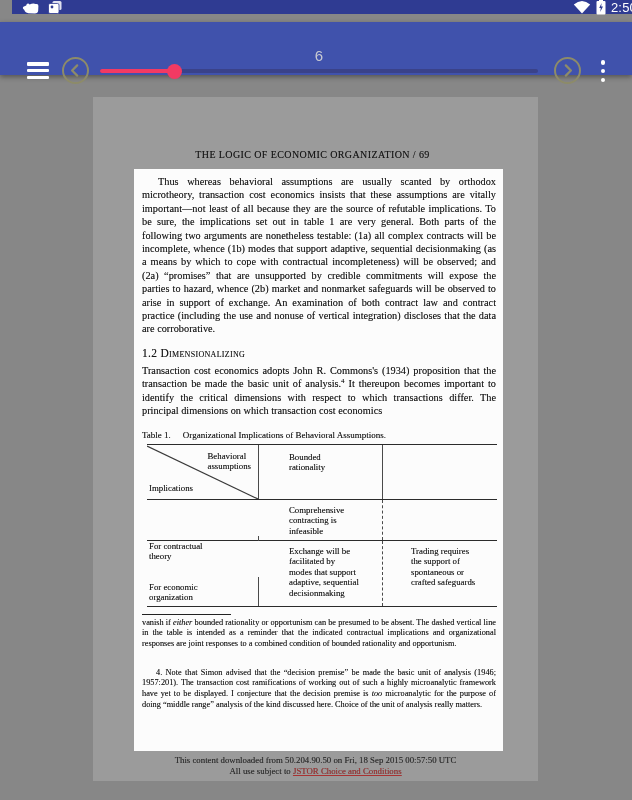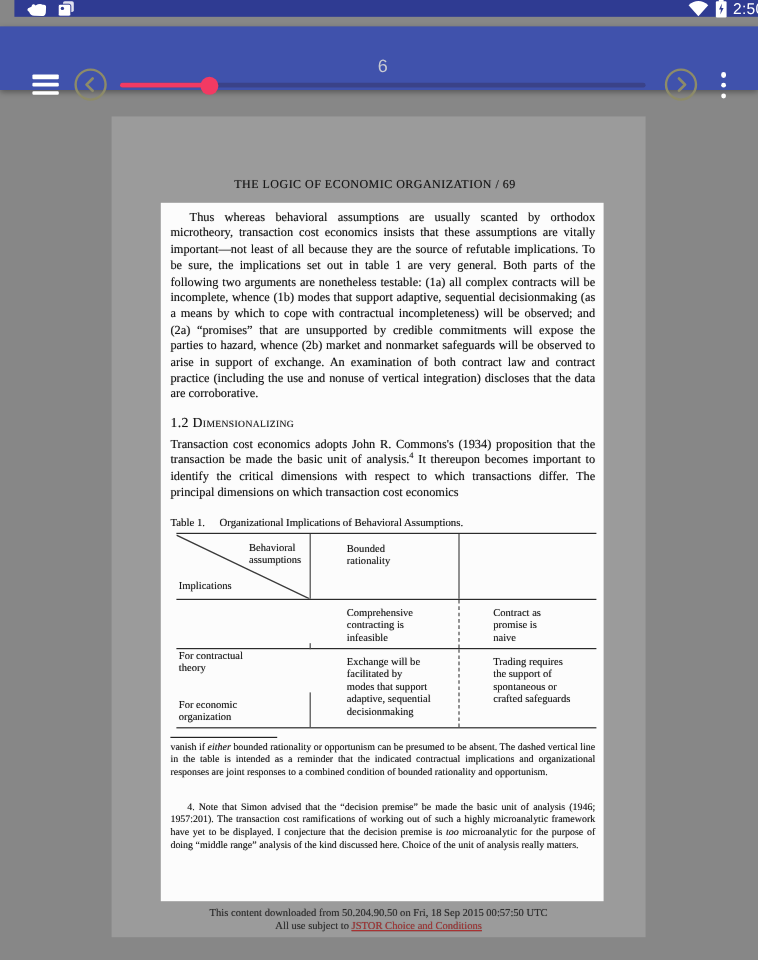--- a/index.html
+++ b/index.html
@@ -173,23 +173,20 @@
           <div class="c2 vsolid head-c2 cell-pre">Bounded
 rationality</div>
         </div>
 
         <div class="ot-row ot-r1">
           <div class="c1 vsolid body-c1 cell-pre">For contractual
 theory</div>
           <div class="c2 vdash body-c2 cell-pre">Comprehensive
 contracting is
 infeasible</div>
-          <div class="c3 body-c3 cell-pre">Contract as
-promise is
-naive</div>
         </div>
 
         <div class="ot-row ot-r2">
           <div class="c1 vsolid body-c1 cell-pre">For economic
 organization</div>
           <div class="c2 vdash body-c2 cell-pre">Exchange will be
 facilitated by
 modes that support
 adaptive, sequential
 decisionmaking</div>

